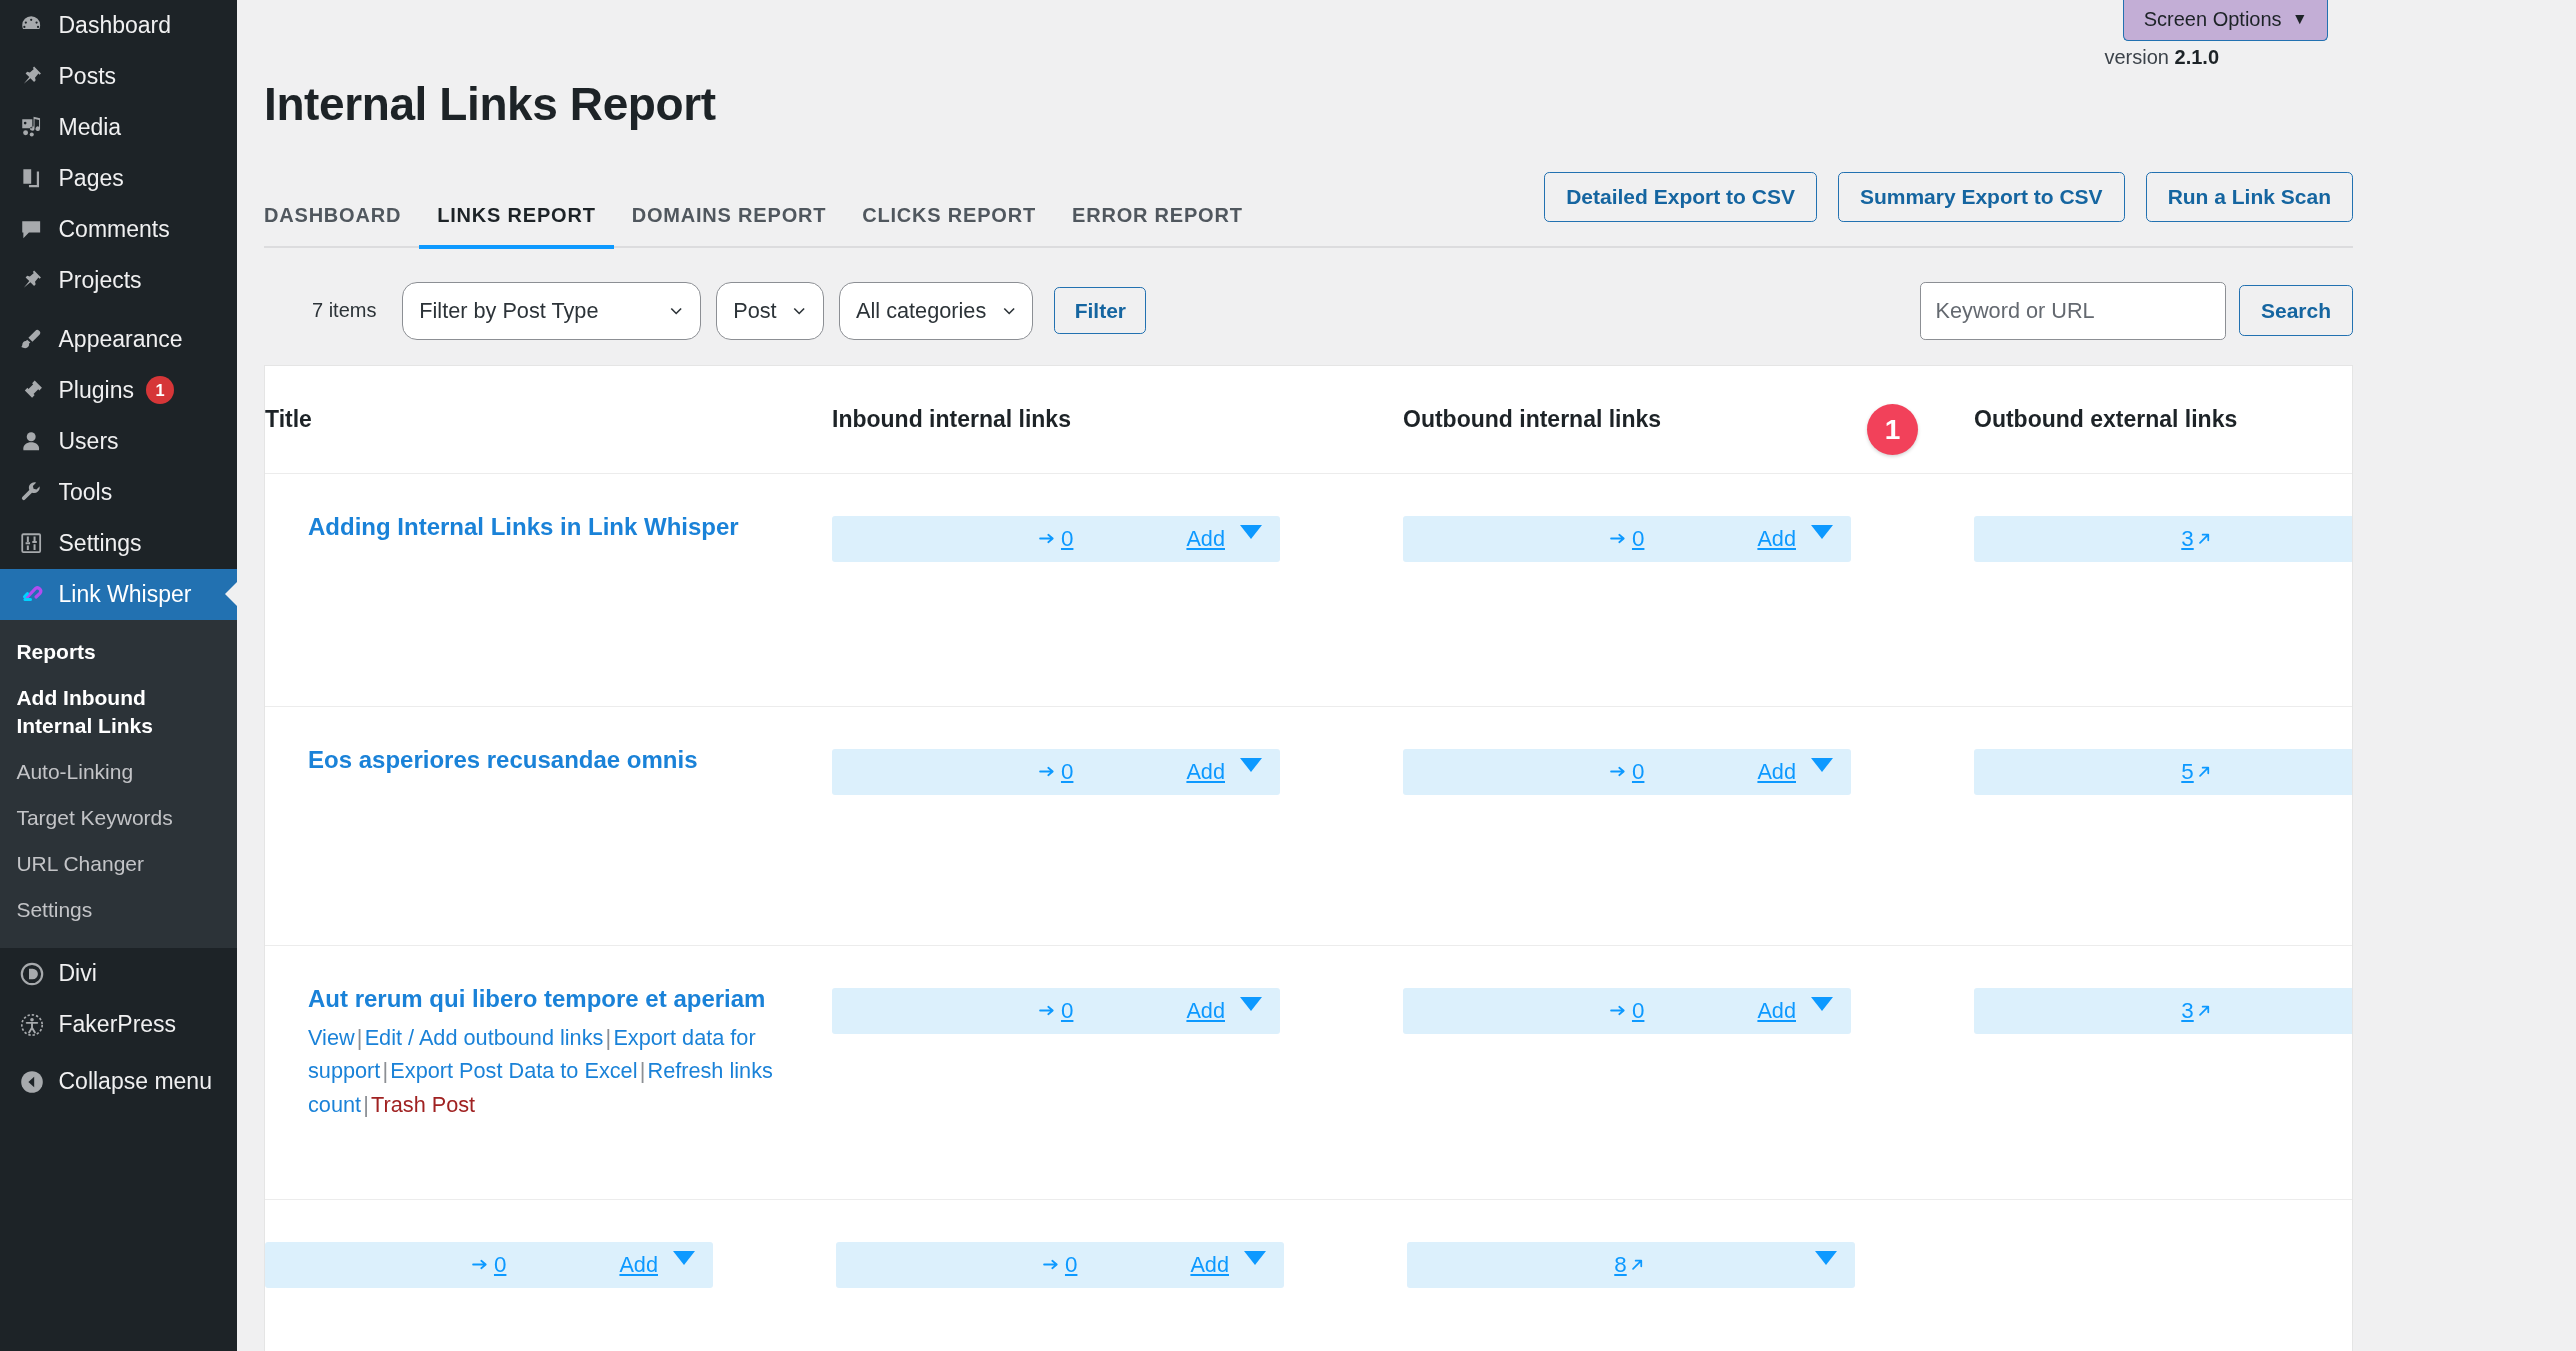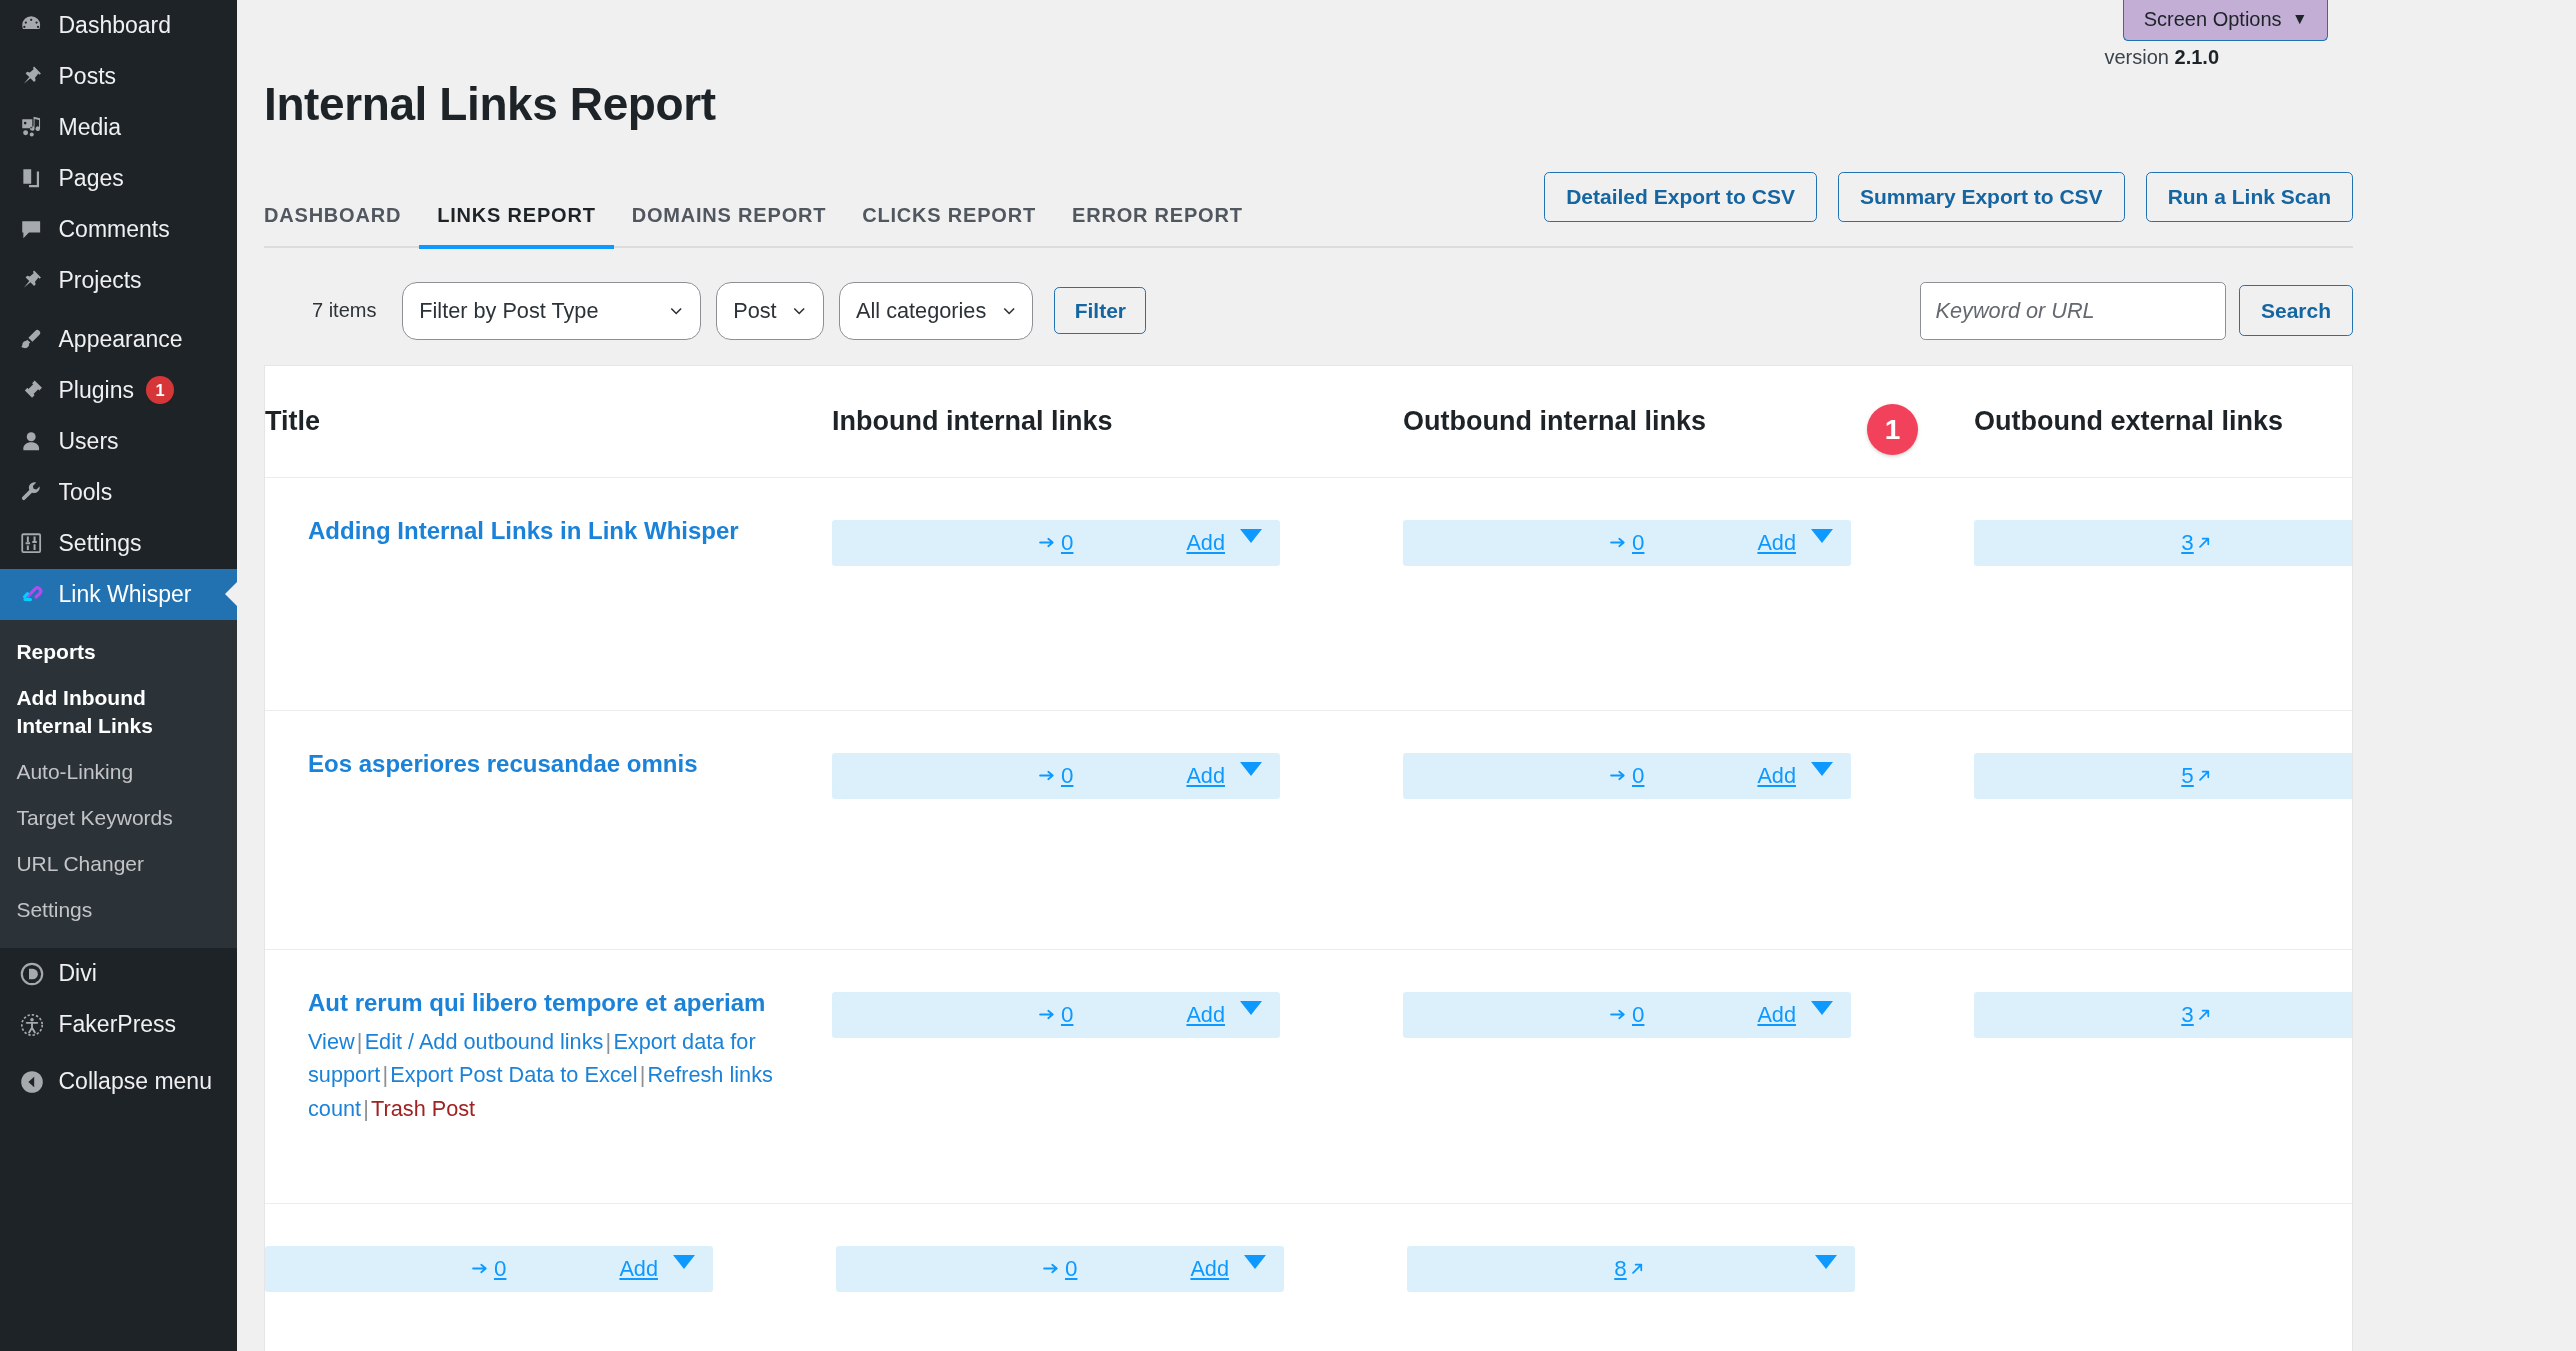--- a/index.html
+++ b/index.html
@@ -196,21 +196,20 @@
   .search-input {
     width: 306px; height: 58px;
     background: #fff;
     border: 1.5px solid #8c8f94;
     border-radius: 5.2px;
     font-size: 21.7px;
     color: #646970;
     padding: 0 15px;
     display: flex; align-items: center;
     margin-right: 13.4px;
-    font-style: italic;
   }
   .btn-search {
     border: 1.5px solid #2271b1;
     border-radius: 5.2px;
     color: #1565a0;
     background: transparent;
     font-size: 21px;
     font-weight: bold;
     padding: 12.7px 21px;
   }
@@ -223,21 +222,21 @@
     flex: 1 1 auto;
     overflow: hidden;
     position: relative;
   }
   .trow {
     display: flex;
     border-bottom: 1.5px solid #ececec;
     align-items: flex-start;
   }
   .thead .th {
-    font-size: 27px;
+    font-size: 23px;
     font-weight: bold;
     color: #1d2327;
     padding: 40px 0 40px 0;
   }
   .thead { border-bottom: 1.5px solid #ececec; }
 
   .col-title  { flex: 0 0 567px; padding-left: 43px; }
   .col-inb    { flex: 0 0 571px; }
   .col-outb   { flex: 0 0 571px; }
   .col-ext    { flex: 1 1 auto; }

